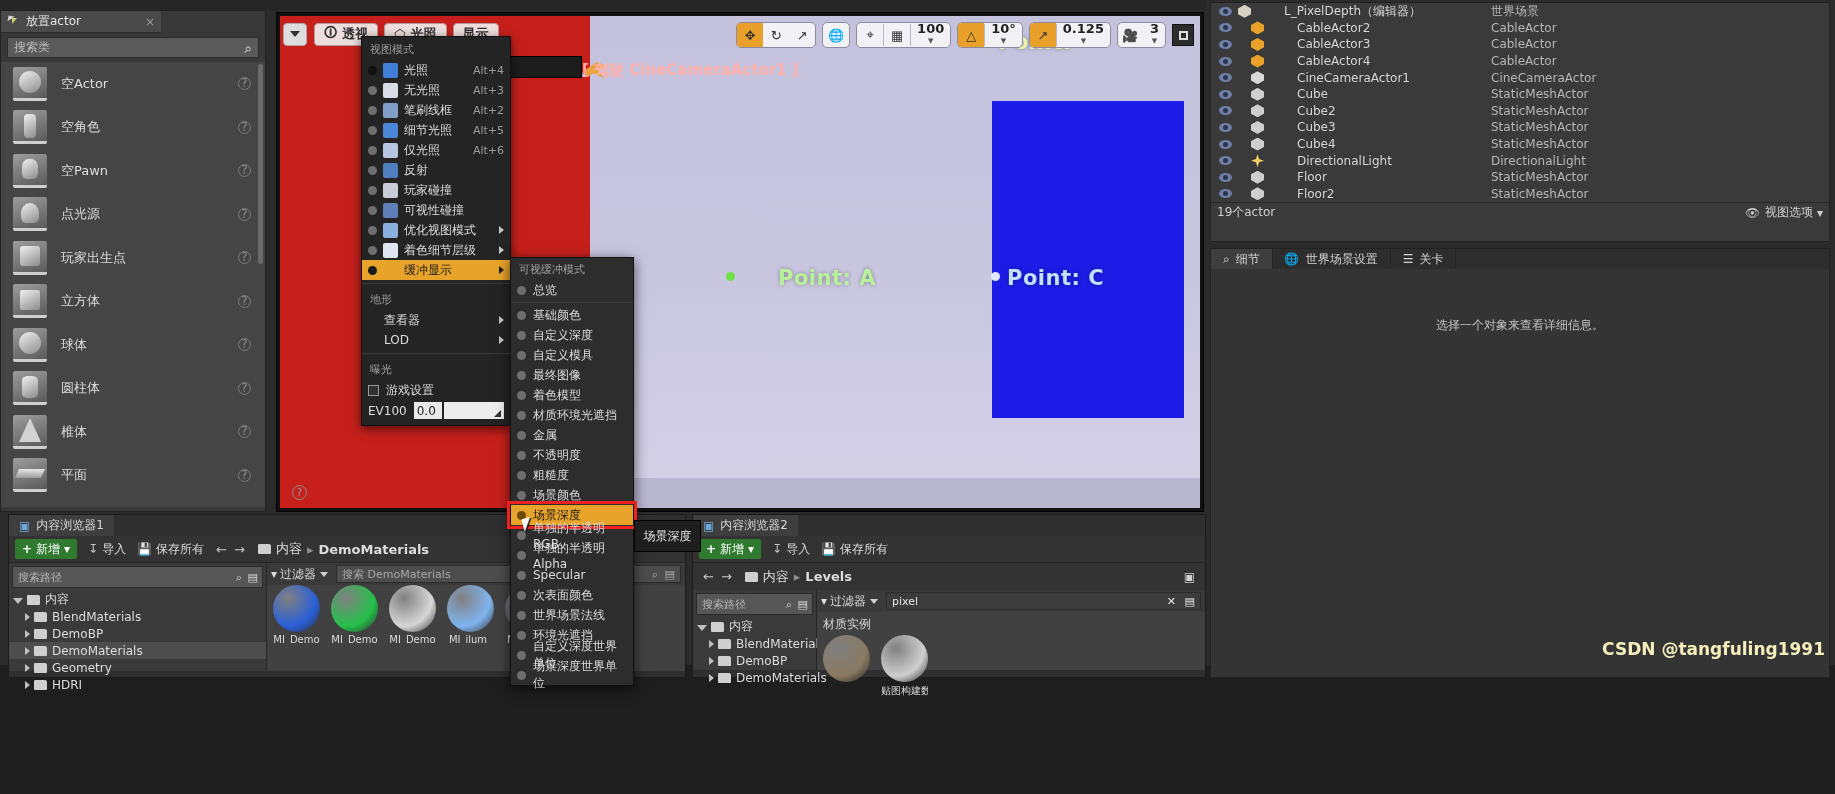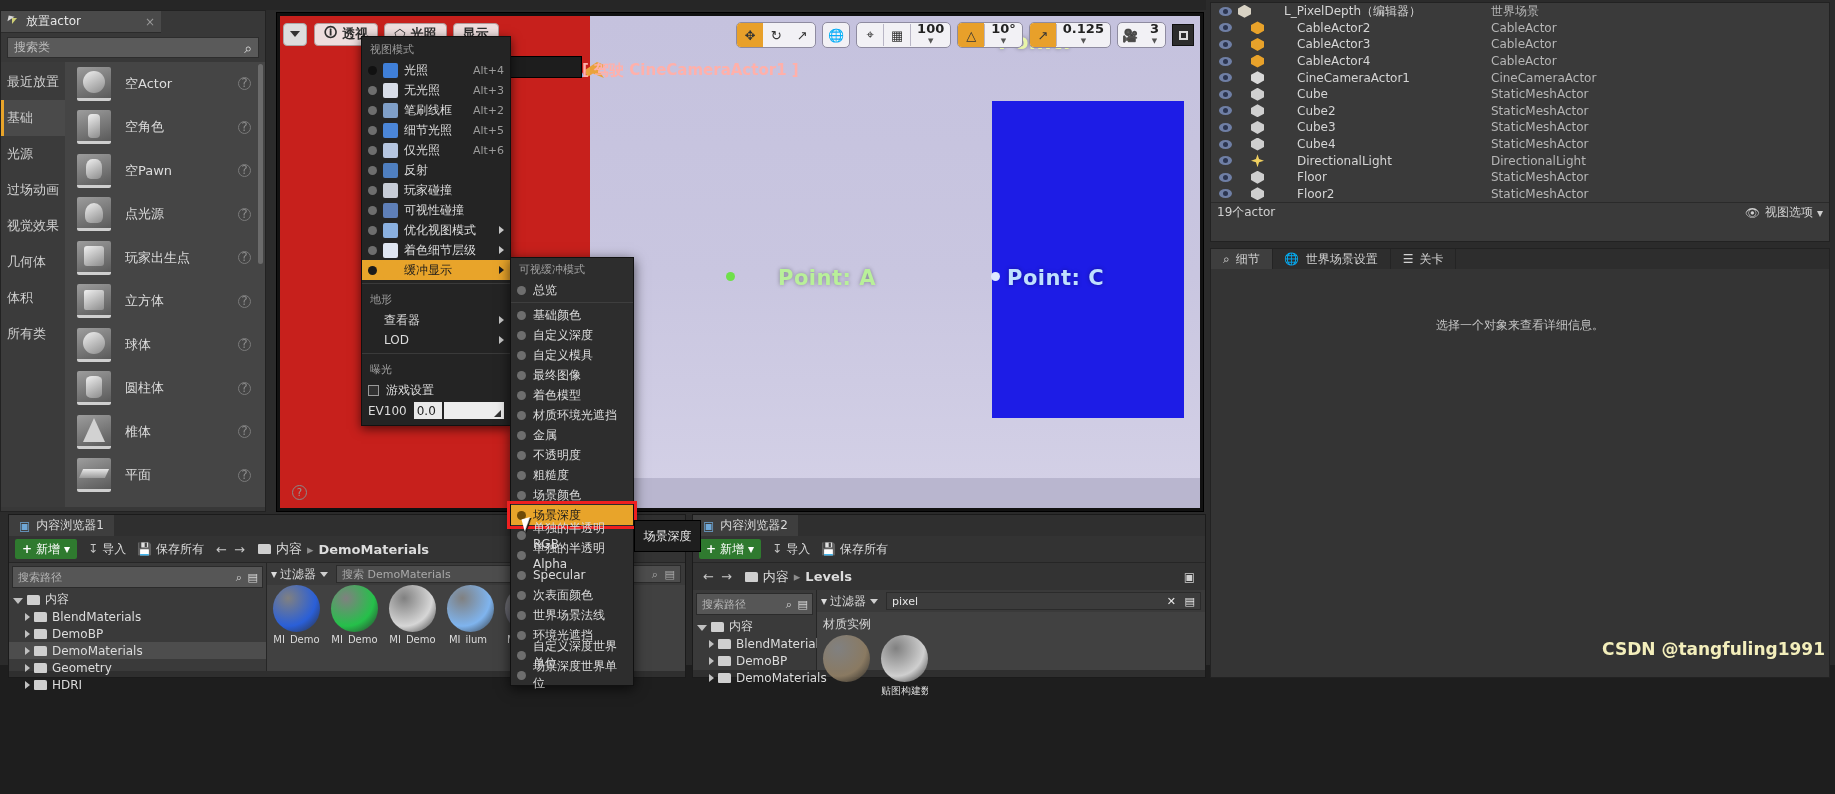--- a/index.html
+++ b/index.html
@@ -239,30 +239,20 @@
     <div id="paTab">
       <span class="arrow-ico"></span>
       <span class="lbl">放置actor</span>
       <span class="x">×</span>
     </div>
     <div id="paSearch">
       <span>搜索类</span>
       <span class="mag">⌕</span>
     </div>
     <div id="paBody">
-      <div id="paCats">
-          <div class="pa-cat"><span>最近放置</span></div>
-          <div class="pa-cat sel"><span>基础</span></div>
-          <div class="pa-cat"><span>光源</span></div>
-          <div class="pa-cat"><span>过场动画</span></div>
-          <div class="pa-cat"><span>视觉效果</span></div>
-          <div class="pa-cat"><span>几何体</span></div>
-          <div class="pa-cat"><span>体积</span></div>
-          <div class="pa-cat"><span>所有类</span></div>
-        </div>
       <div id="paList">
         <div id="paScroll"></div>
       <div class="pa-item">
             <div class="pa-thumb">
               <div class="pa-shape sh-sphere"></div>
             </div>
             <div class="pa-label">空Actor</div>
             <div class="pa-q">?</div>
           </div>
           <div class="pa-item">

